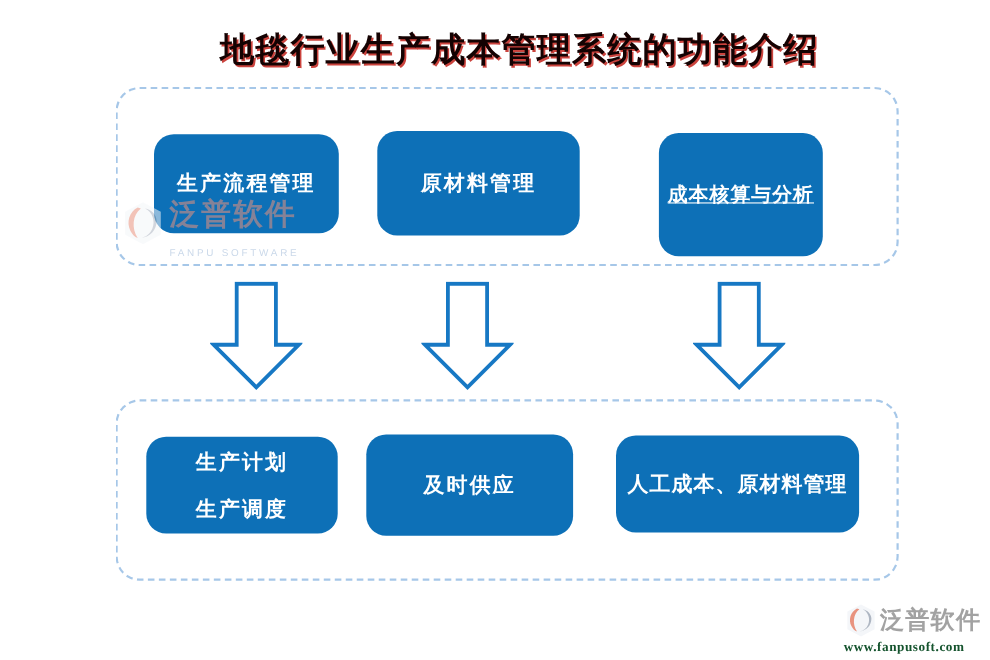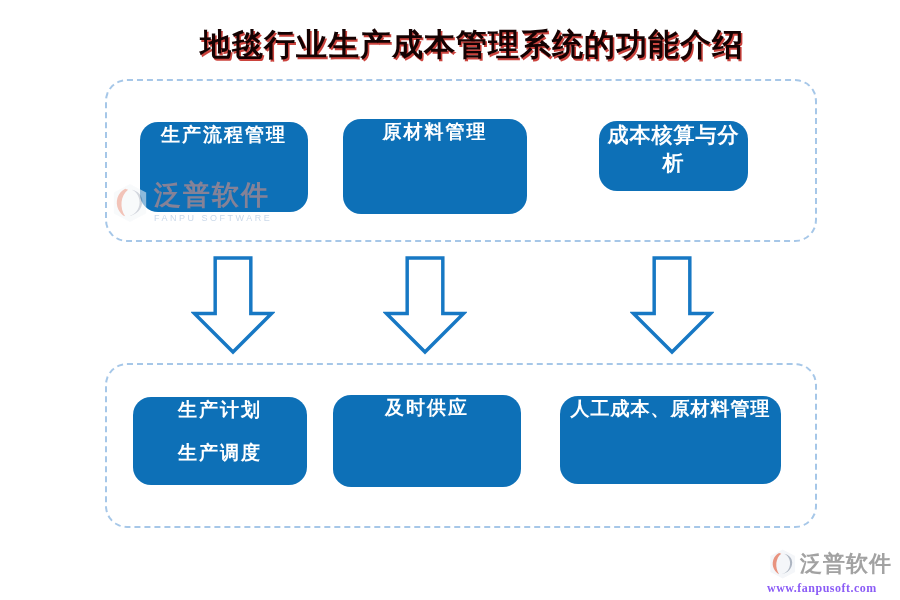--- a/index.html
+++ b/index.html
@@ -13,50 +13,50 @@
     text-shadow:1.5px 2px 0 rgba(190,20,12,0.8);
     transform:translateX(22px);
   }
   .dashed-box{
     position:absolute;border:2px dashed #a6c7e8;border-radius:22px;background:transparent;
   }
   .box-top{left:105px;top:79px;width:708px;height:159px;}
   .box-bottom{left:105px;top:363px;width:708px;height:161px;}
   .node{
     position:absolute;background:#0d70b7;border-radius:18px;color:#ffffff;
-    display:flex;flex-direction:column;align-items:center;justify-content:flex-start;
+    display:flex;flex-direction:column;align-items:center;justify-content:center;
     font-weight:bold;font-size:19px;letter-spacing:2px;gap:17px;
     box-sizing:border-box;text-align:center;
   }
   .node-line:empty{display:none;}
   .n-top-1{left:140px;top:122px;width:168px;height:90px;}
   .n-top-2{left:343px;top:119px;width:184px;height:95px;}
-  .n-top-3{left:599px;top:121px;width:149px;height:70px;font-size:21px;letter-spacing:1px;}
+  .n-top-3{left:599px;top:121px;width:149px;height:112px;font-size:18px;letter-spacing:1px;text-decoration:underline;}
   .n-bot-1{left:133px;top:397px;width:174px;height:88px;}
   .n-bot-2{left:333px;top:395px;width:188px;height:92px;gap:24px;}
   .n-bot-3{left:560px;top:396px;width:221px;height:88px;letter-spacing:1px;}
   .arrow{position:absolute;width:84px;height:99px;}
   .arrow-1{left:191px;top:256px;}
   .arrow-2{left:383px;top:256px;}
   .arrow-3{left:630px;top:256px;}
   
   .wm-top-left{
     position:absolute;left:109px;top:182px;display:flex;align-items:flex-start;gap:5px;
     opacity:0.55;z-index:5;pointer-events:none;
   }
   .wm-top-left .wm-text{display:flex;flex-direction:column;line-height:1;}
   .wm-top-left .wm-brand{font-size:27px;font-weight:bold;color:#e8927e;letter-spacing:2px;}
-  .wm-top-left .wm-sub{font-size:9px;color:#9fb9d8;letter-spacing:2.5px;margin-top:5px;font-family:"Liberation Sans",sans-serif;}
+  .wm-top-left .wm-sub{font-size:9px;color:#9fb9d8;letter-spacing:2.5px;margin-top:17px;font-family:"Liberation Sans",sans-serif;}
   .wm-bottom-right{
     position:absolute;left:767px;top:548px;display:flex;flex-direction:column;align-items:flex-start;
     z-index:5;pointer-events:none;line-height:1;
   }
   .wm-bottom-right .wm-row{display:flex;align-items:center;gap:3px;}
   .wm-bottom-right .wm-brand{font-size:22px;font-weight:bold;color:#a2a2a2;letter-spacing:1px;}
-  .wm-bottom-right .wm-url{font-size:12px;font-weight:bold;color:#8b5cf6;margin-top:2px;letter-spacing:0.5px;}
+  .wm-bottom-right .wm-url{font-size:12px;font-weight:bold;color:#14532d;margin-top:2px;letter-spacing:0.5px;}
   .wm-icon{display:block;}
 </style>
 </head>
 <body>
 
 <div class="canvas">
 
   <h1 class="page-title">地毯行业生产成本管理系统的功能介绍</h1>
 
   <div class="dashed-box box-top"></div>

